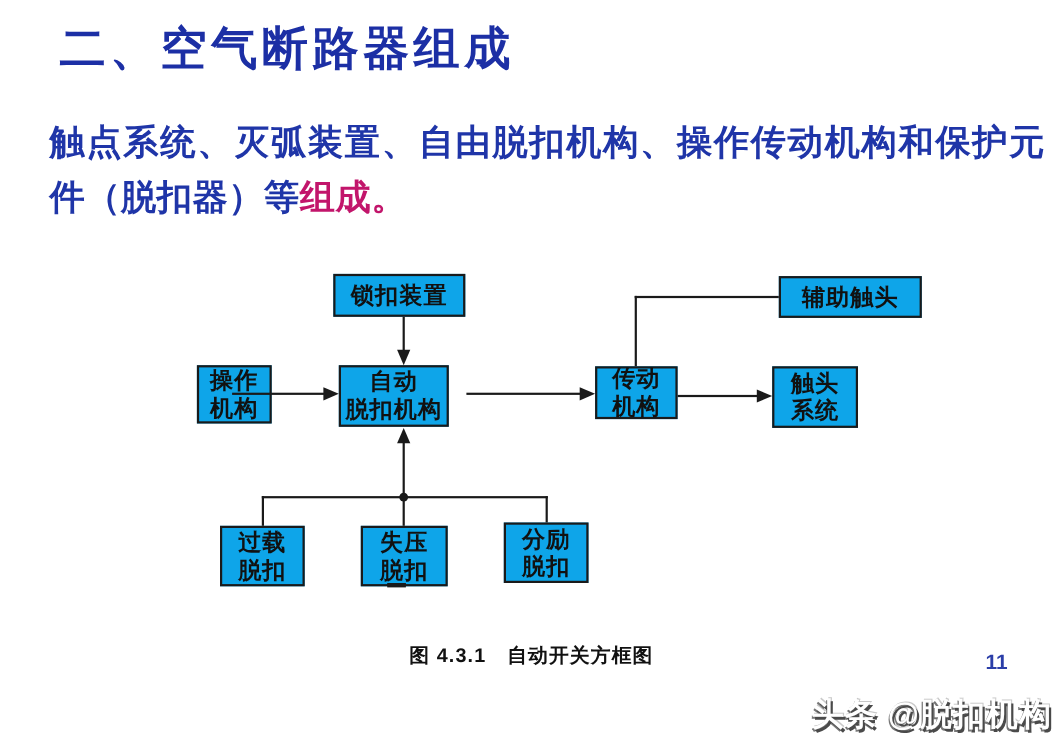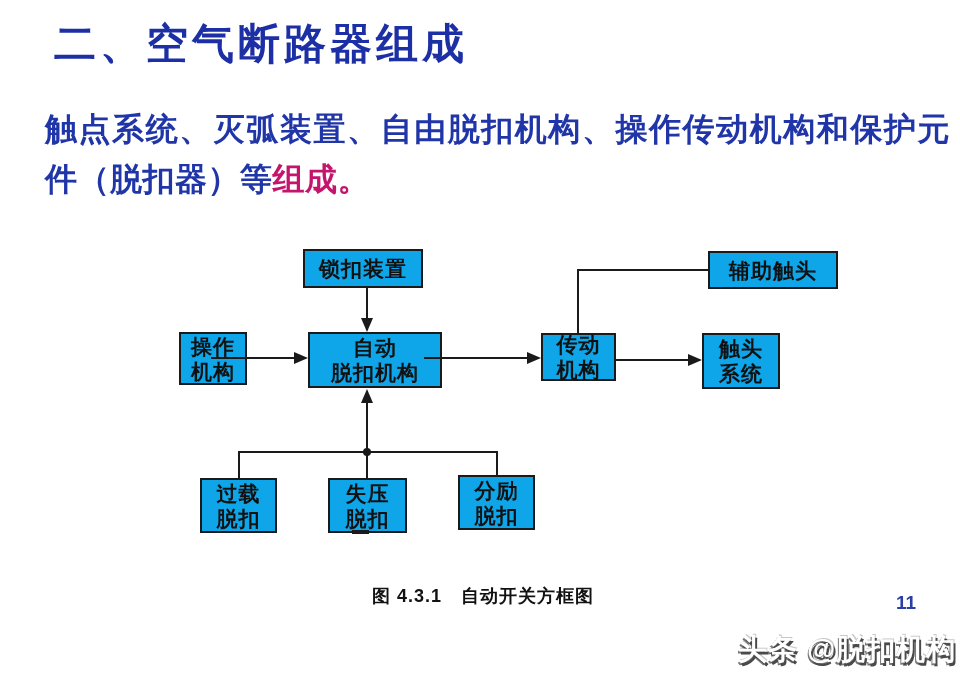--- a/index.html
+++ b/index.html
@@ -75,21 +75,21 @@
 
   <div class="dbox" style="left:303px;top:19px;width:120px;height:39px;">
     <span>锁扣装置</span>
   </div>
 
   <div class="dbox" style="left:135px;top:102px;width:68px;height:53px;margin-left:44px;">
     <span>操作</span>
     <span>机构</span>
   </div>
 
-  <div class="dbox" style="left:308px;top:102px;width:134px;height:56px;">
+  <div class="dbox" style="left:308px;top:102px;width:100px;height:56px;">
     <span>自动</span>
     <span>脱扣机构</span>
   </div>
 
   <div class="dbox" style="left:541px;top:103px;width:75px;height:48px;">
     <span>传动</span>
     <span>机构</span>
   </div>
 
   <div class="dbox" style="left:702px;top:103px;width:78px;height:56px;">

